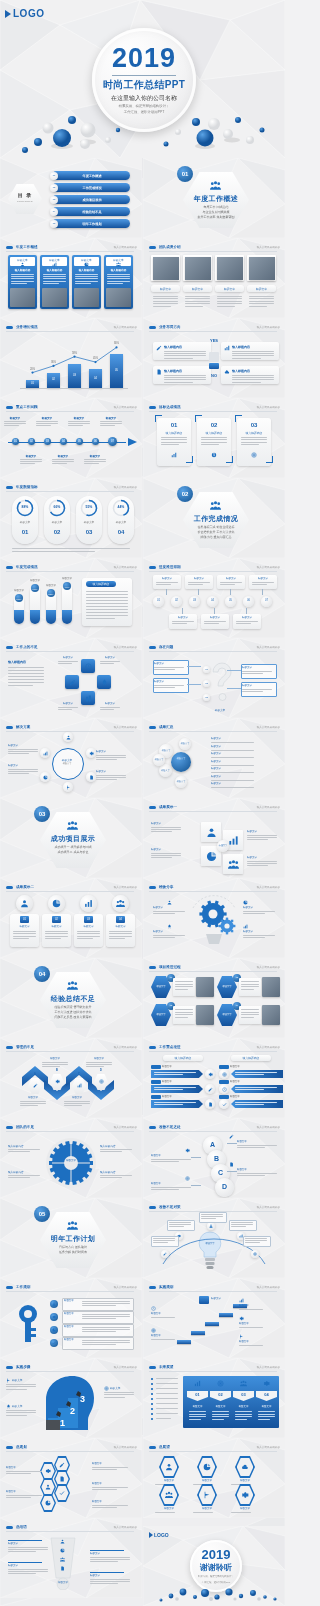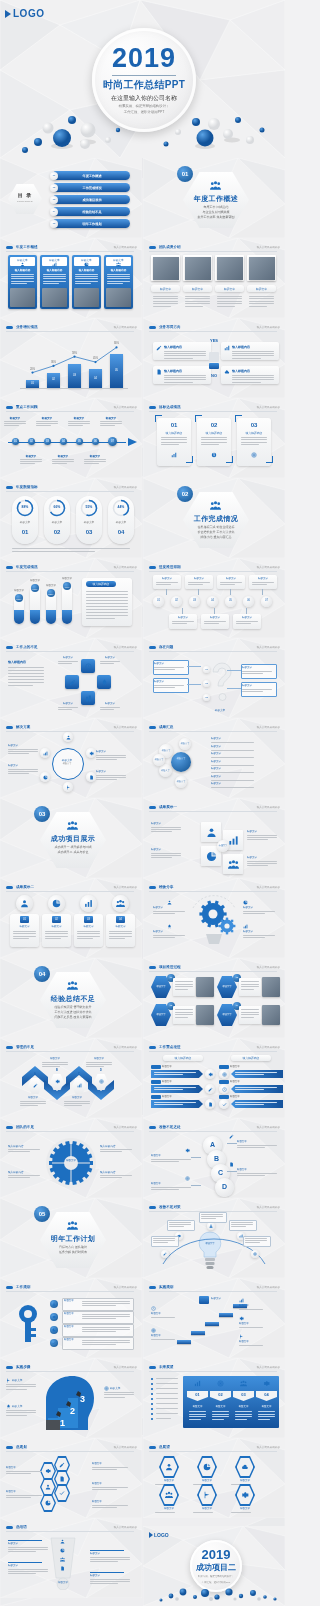--- a/index.html
+++ b/index.html
@@ -2426,21 +2426,21 @@
           <polygon points="80,36 142,44 142,80" fill="#eaebed"></polygon>
         </g>
       </svg>
     </div>
     <div class="lastlogo">
       <span class="tri"></span>
       <span class="txt">LOGO</span>
     </div>
     <div class="disc2">
       <div class="y">2019</div>
-      <div class="m">成功项目二</div>
+      <div class="m">谢谢聆听</div>
       <div class="t">积累实用、稳定完整的结构设计；</div>
       <div class="t">工作汇报、述职计划用PPT</div>
     </div>
     <svg style="position:absolute;left:0;bottom:0;width:142px;height:22px;" viewBox="0 0 142 22">
       <g fill="url(#gB)">
         <circle cx="28" cy="12" r="2.4"></circle>
           <circle cx="40" cy="8" r="3.4"></circle>
           <circle cx="52" cy="13" r="2"></circle>
         <circle cx="62" cy="9" r="4"></circle>
           <circle cx="74" cy="13" r="2.6"></circle>

